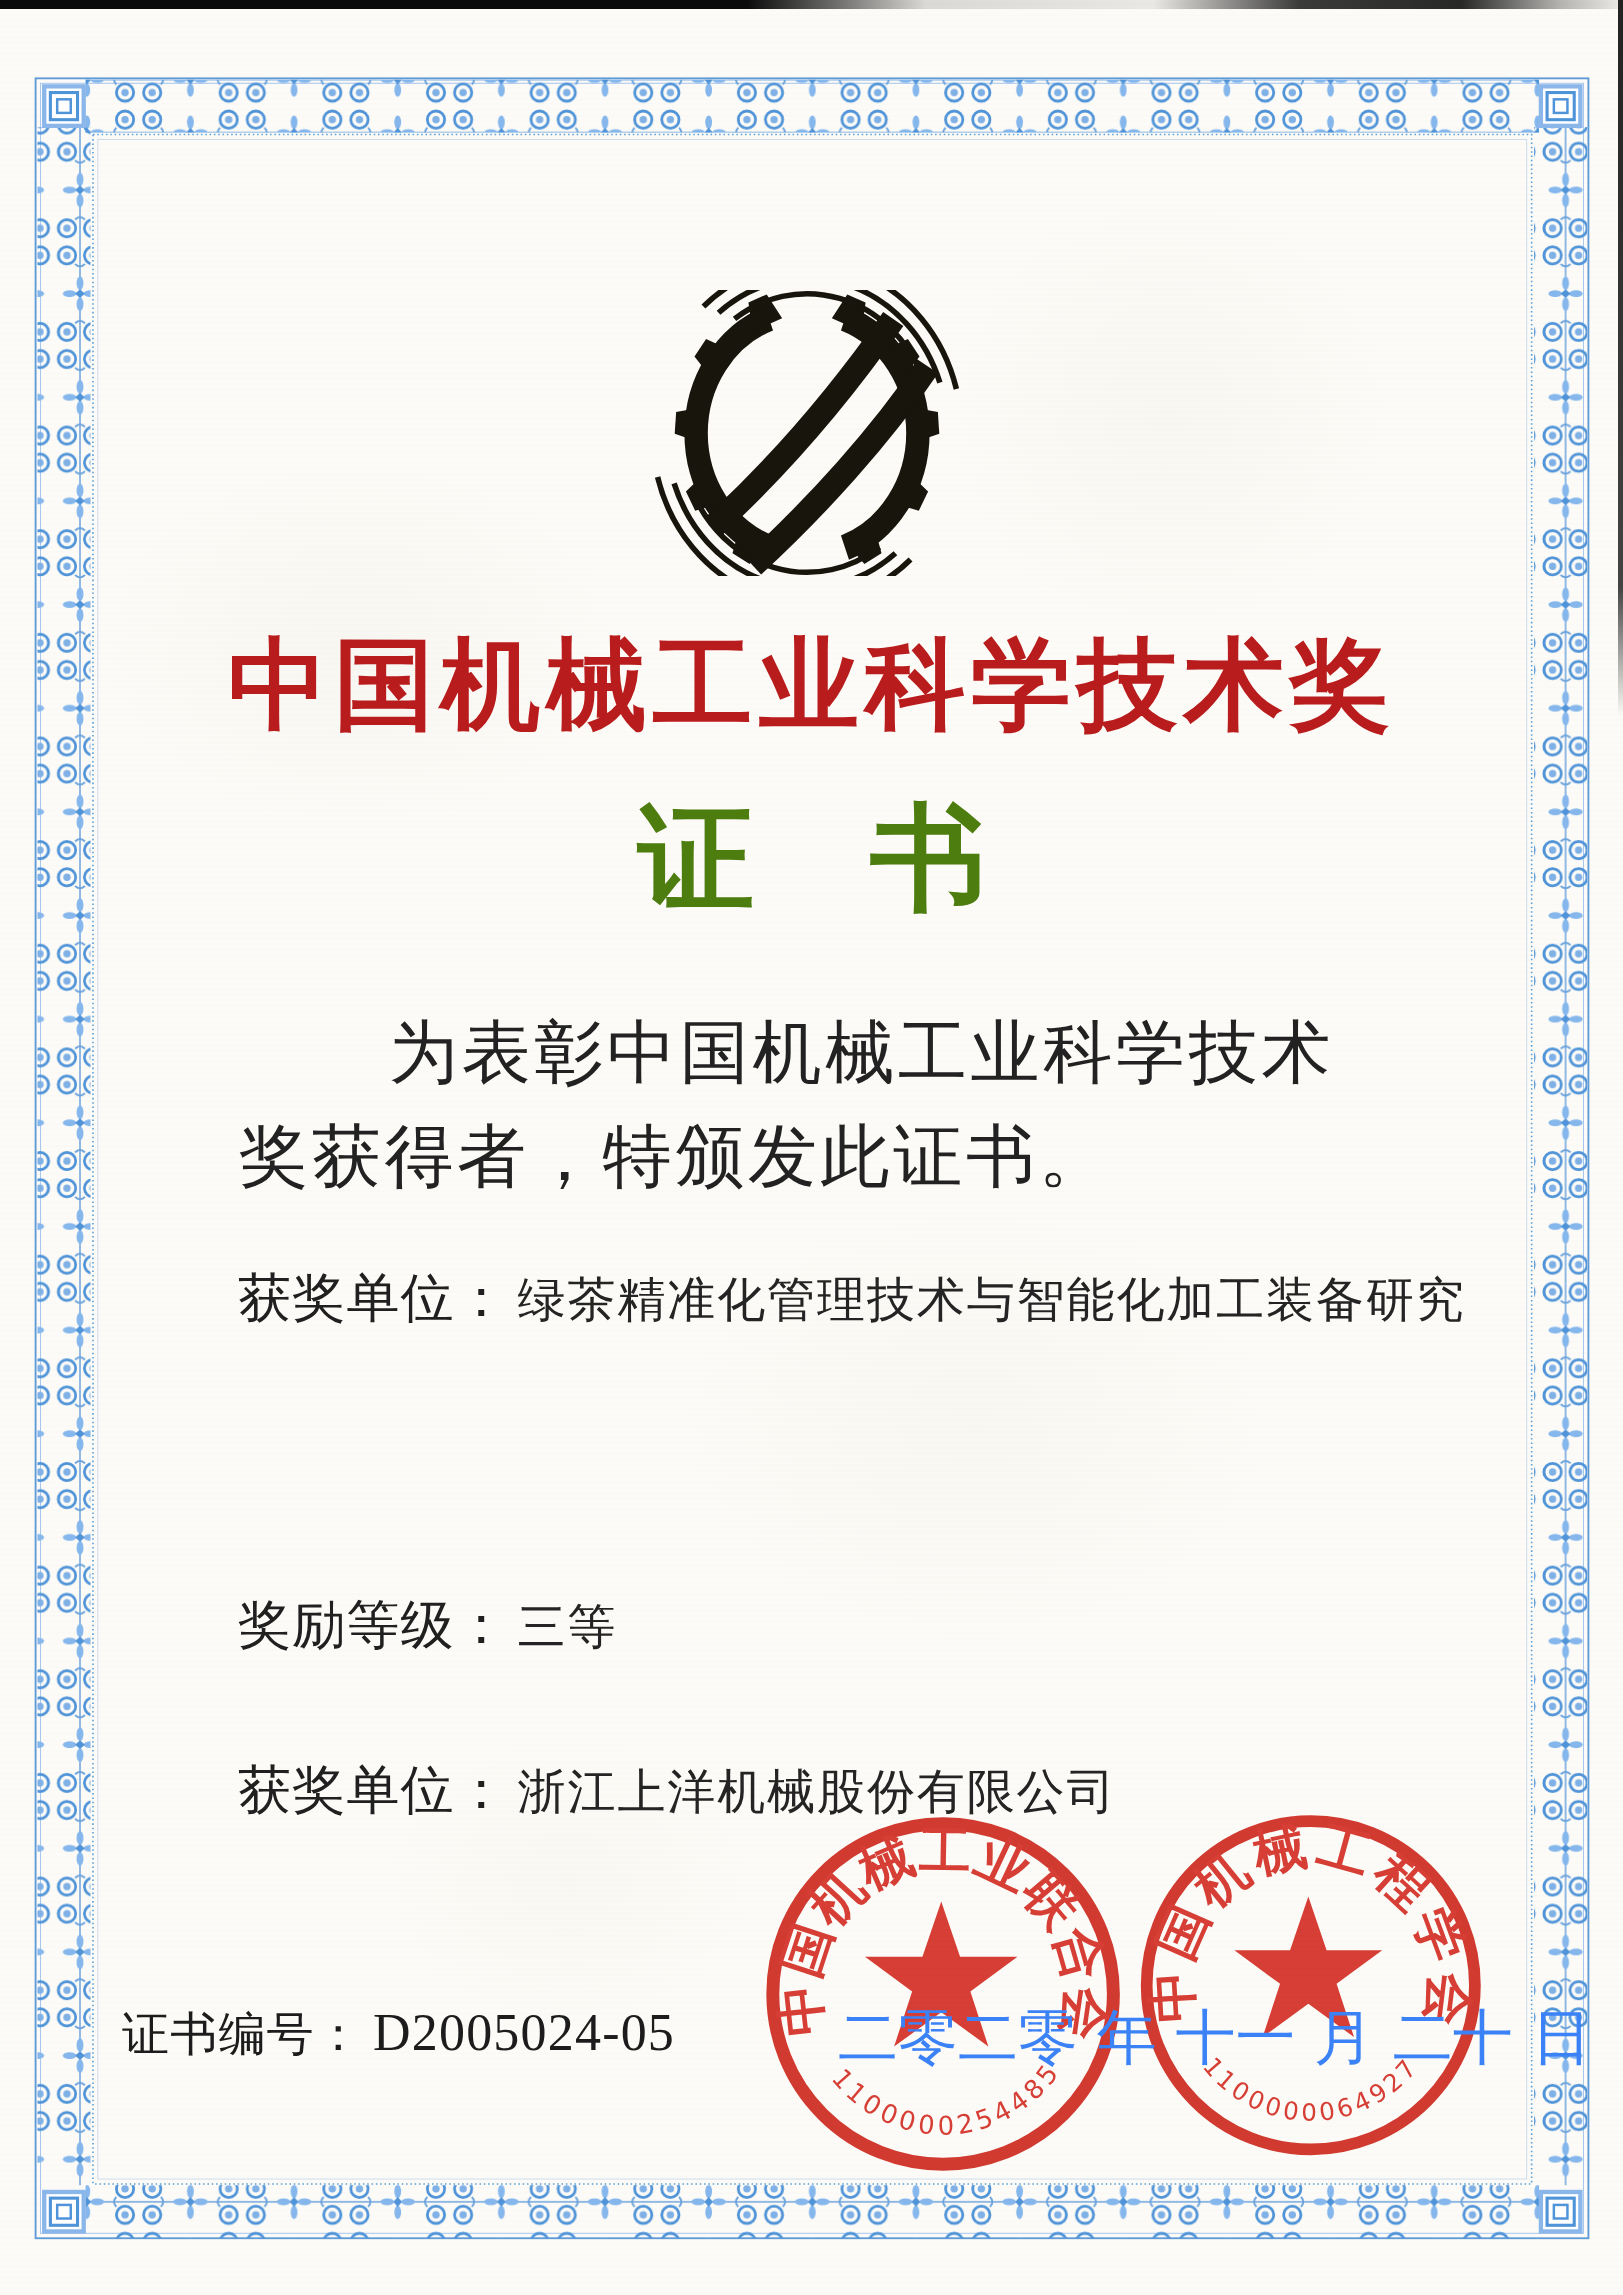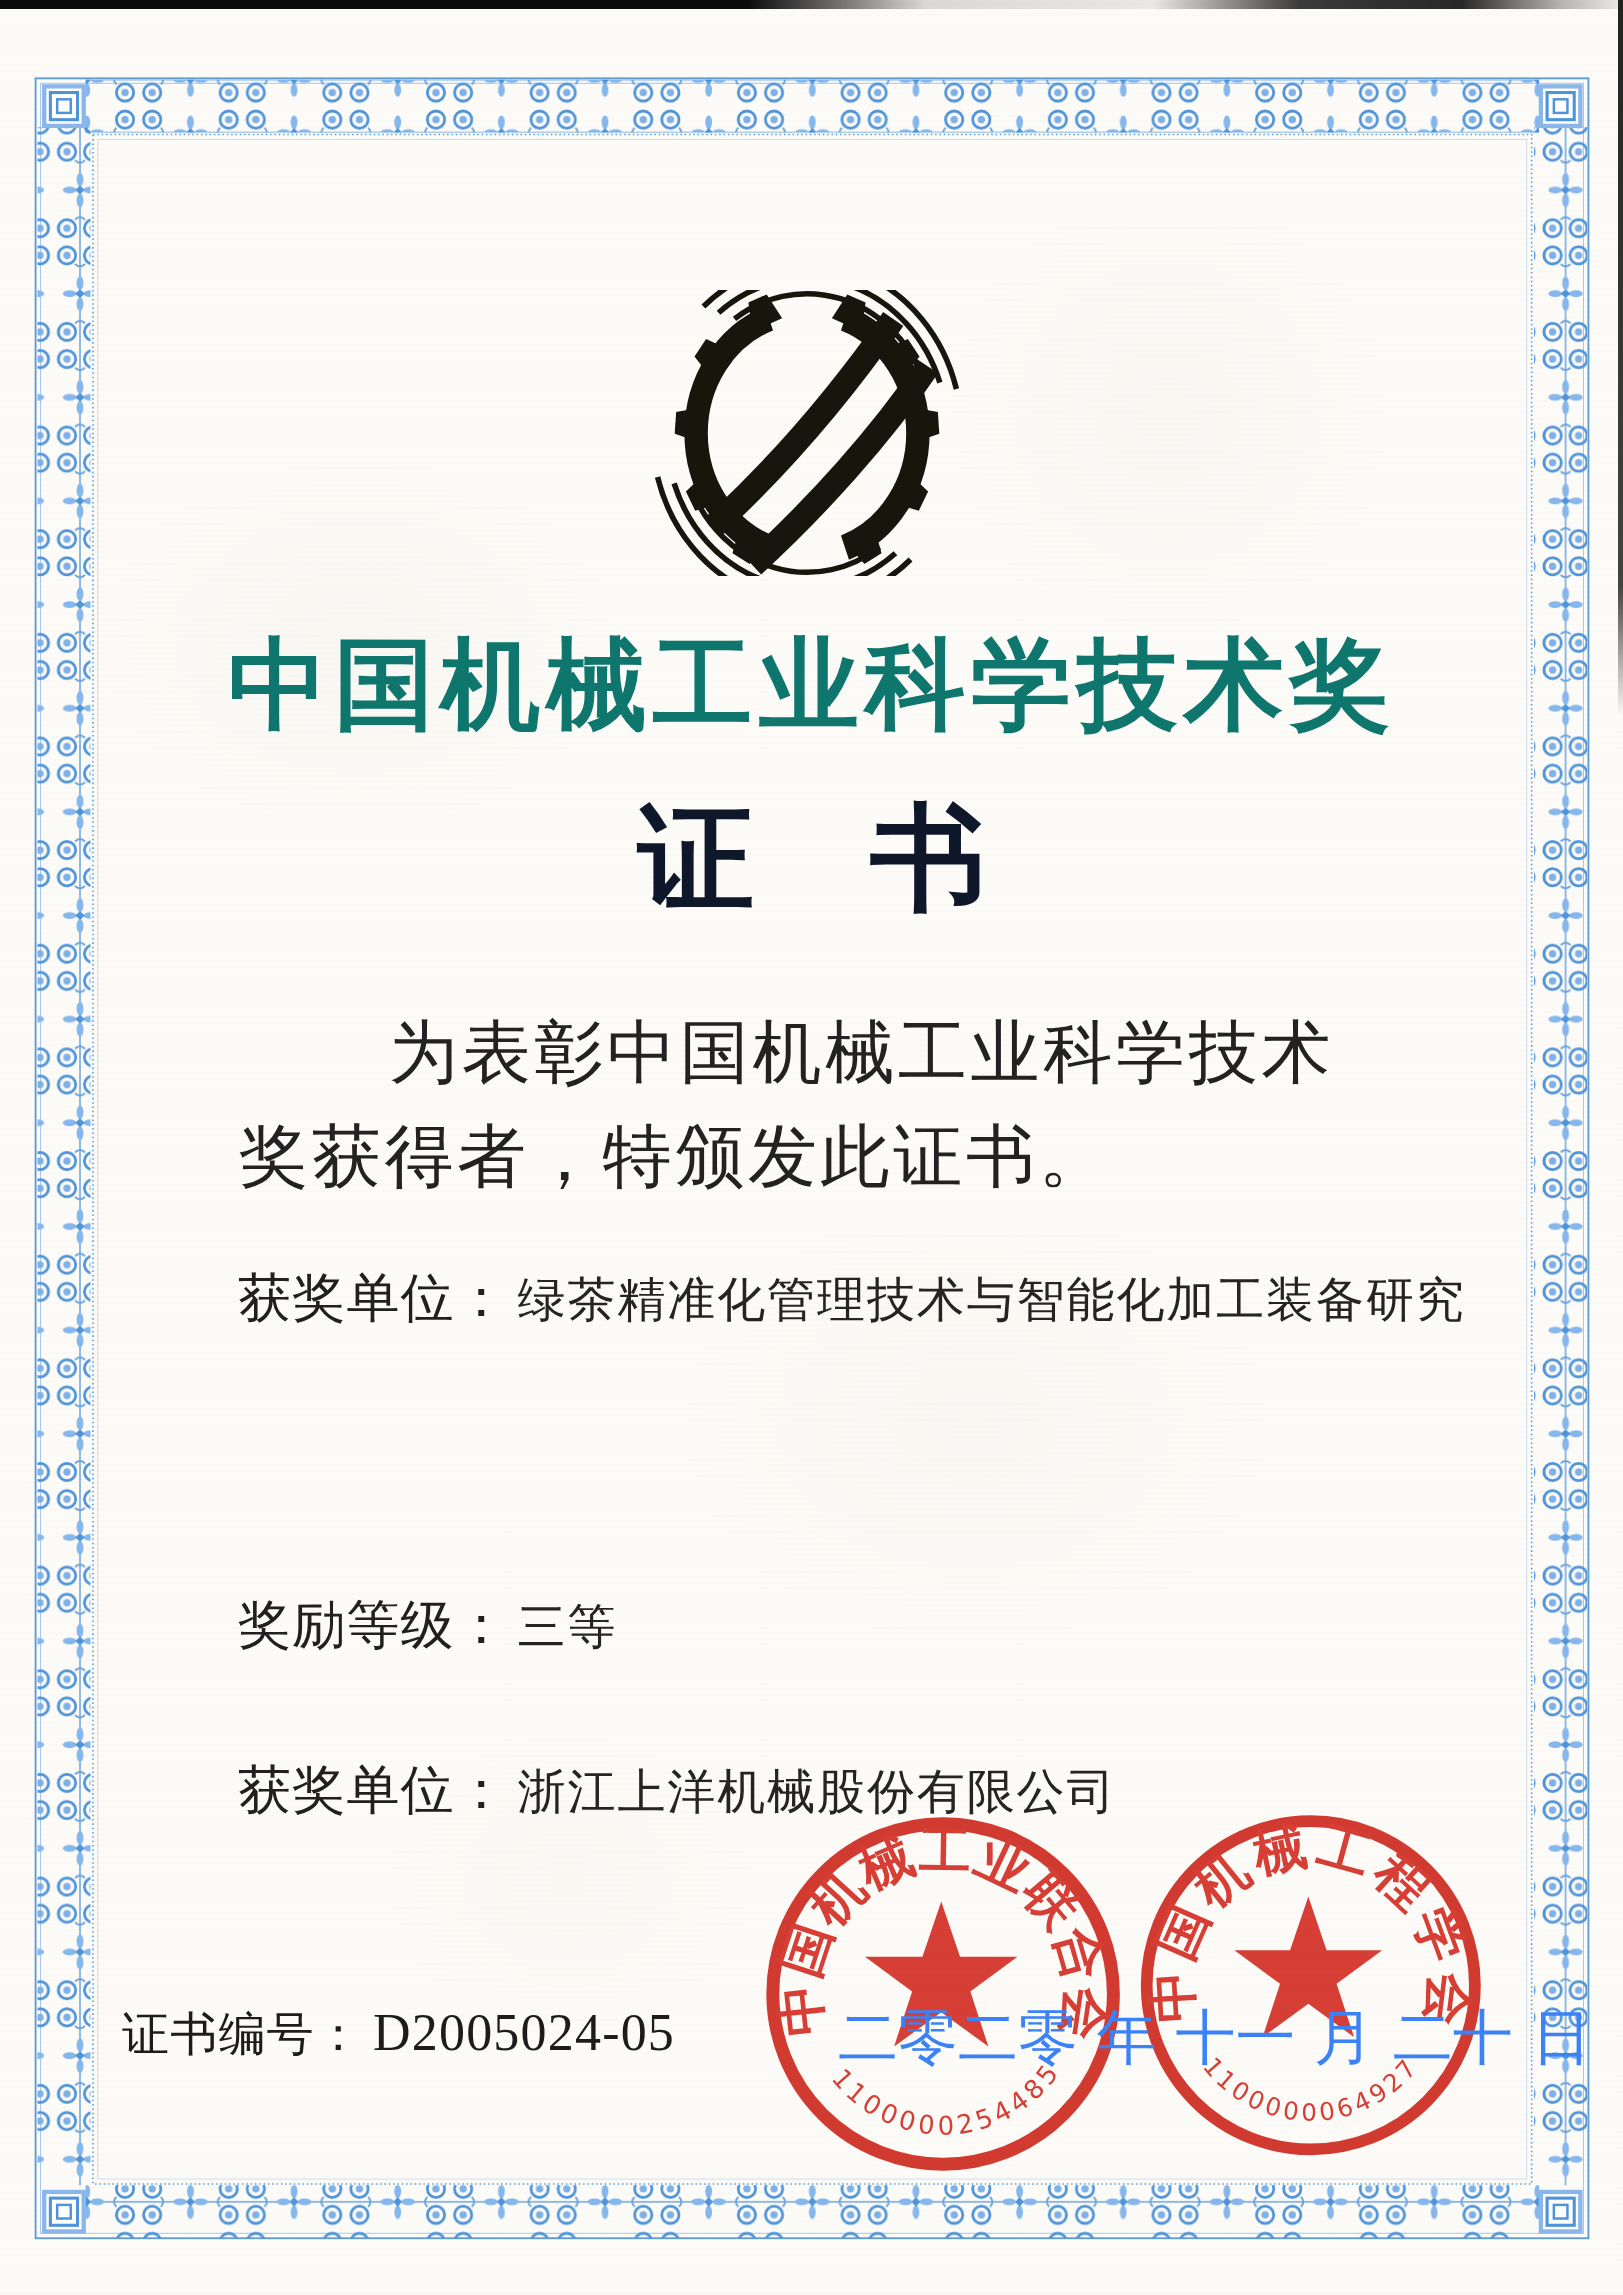--- a/index.html
+++ b/index.html
@@ -34,25 +34,25 @@
     position:absolute;right:0;top:0;width:5.6px;height:716px;z-index:9;
     background:linear-gradient(180deg, rgba(16,16,16,.92), rgba(16,16,16,.78) 82%, rgba(16,16,16,0));
   }
   .border-svg,.seal-svg{position:absolute;left:0;top:0;z-index:2;}
   .seal-svg{z-index:6;mix-blend-mode:multiply;opacity:.94;}
   .logo-svg{position:absolute;left:634px;top:290px;z-index:3;}
 
   .txt{position:absolute;color:#1c1c1c;z-index:4;white-space:nowrap;line-height:1;}
   .title{
     left:0;right:0;text-align:center;top:636px;
-    font-size:100px;font-weight:bold;letter-spacing:6.2px;color:#0f766e;
+    font-size:100px;font-weight:bold;letter-spacing:6.2px;color:#b91c1c;
   }
   .subtitle{
     left:0;right:0;text-align:center;top:801px;
-    font-size:116px;font-weight:bold;color:#0f172a;
+    font-size:116px;font-weight:bold;color:#4d7c0f;
   }
   .bodyline{font-size:69px;letter-spacing:3.7px;color:#222;}
   .b1{left:389px;top:1019px;}
   .b2{left:239px;top:1123px;}
   .fieldrow{left:238px;}
   .fieldrow .lbl{font-size:53px;letter-spacing:1.2px;color:#202020;}
   .fieldrow .val{font-size:48px;letter-spacing:1.9px;color:#242424;margin-left:8.6px;}
   .r1{top:1272px;} .r2{top:1437px;} .r3{top:1599px;} .r4{top:1764px;}
   .certno{left:122px;top:2007px;}
   .certno .lbl{font-size:47px;letter-spacing:1.2px;}

